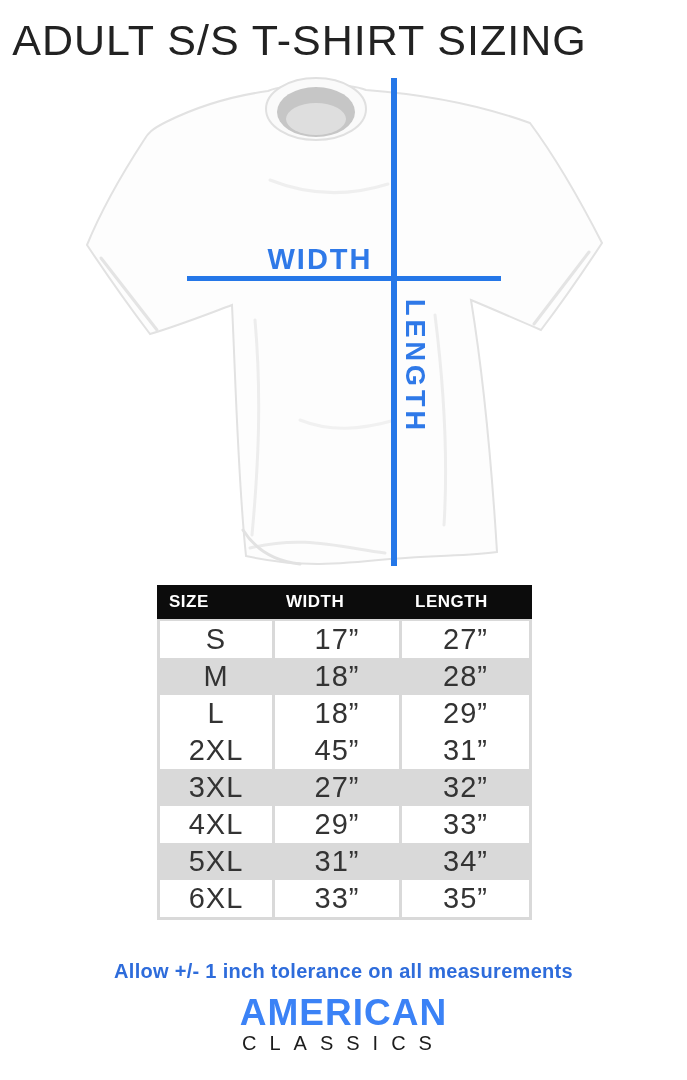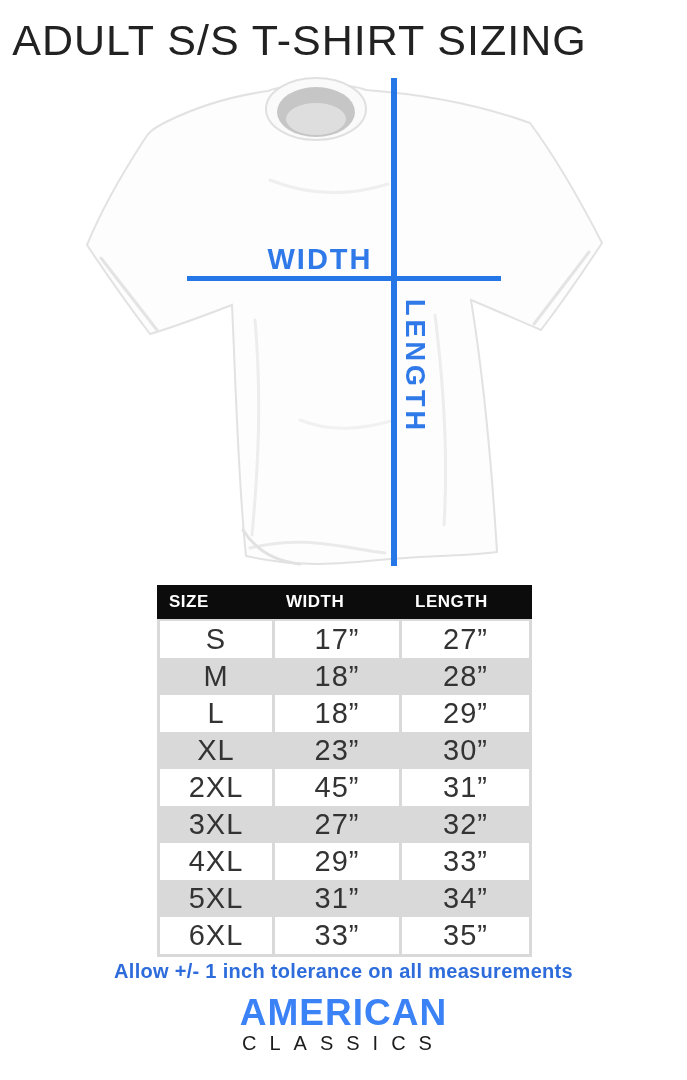--- a/index.html
+++ b/index.html
@@ -104,25 +104,20 @@
       <div class="trow alt">
         <div class="td">M</div>
         <div class="td">18”</div>
         <div class="td">28”</div>
       </div>
       <div class="trow">
         <div class="td">L</div>
         <div class="td">18”</div>
         <div class="td">29”</div>
       </div>
-      <div class="trow alt">
-        <div class="td">XL</div>
-        <div class="td">23”</div>
-        <div class="td">30”</div>
-      </div>
       <div class="trow">
         <div class="td">2XL</div>
         <div class="td">45”</div>
         <div class="td">31”</div>
       </div>
       <div class="trow alt">
         <div class="td">3XL</div>
         <div class="td">27”</div>
         <div class="td">32”</div>
       </div>

